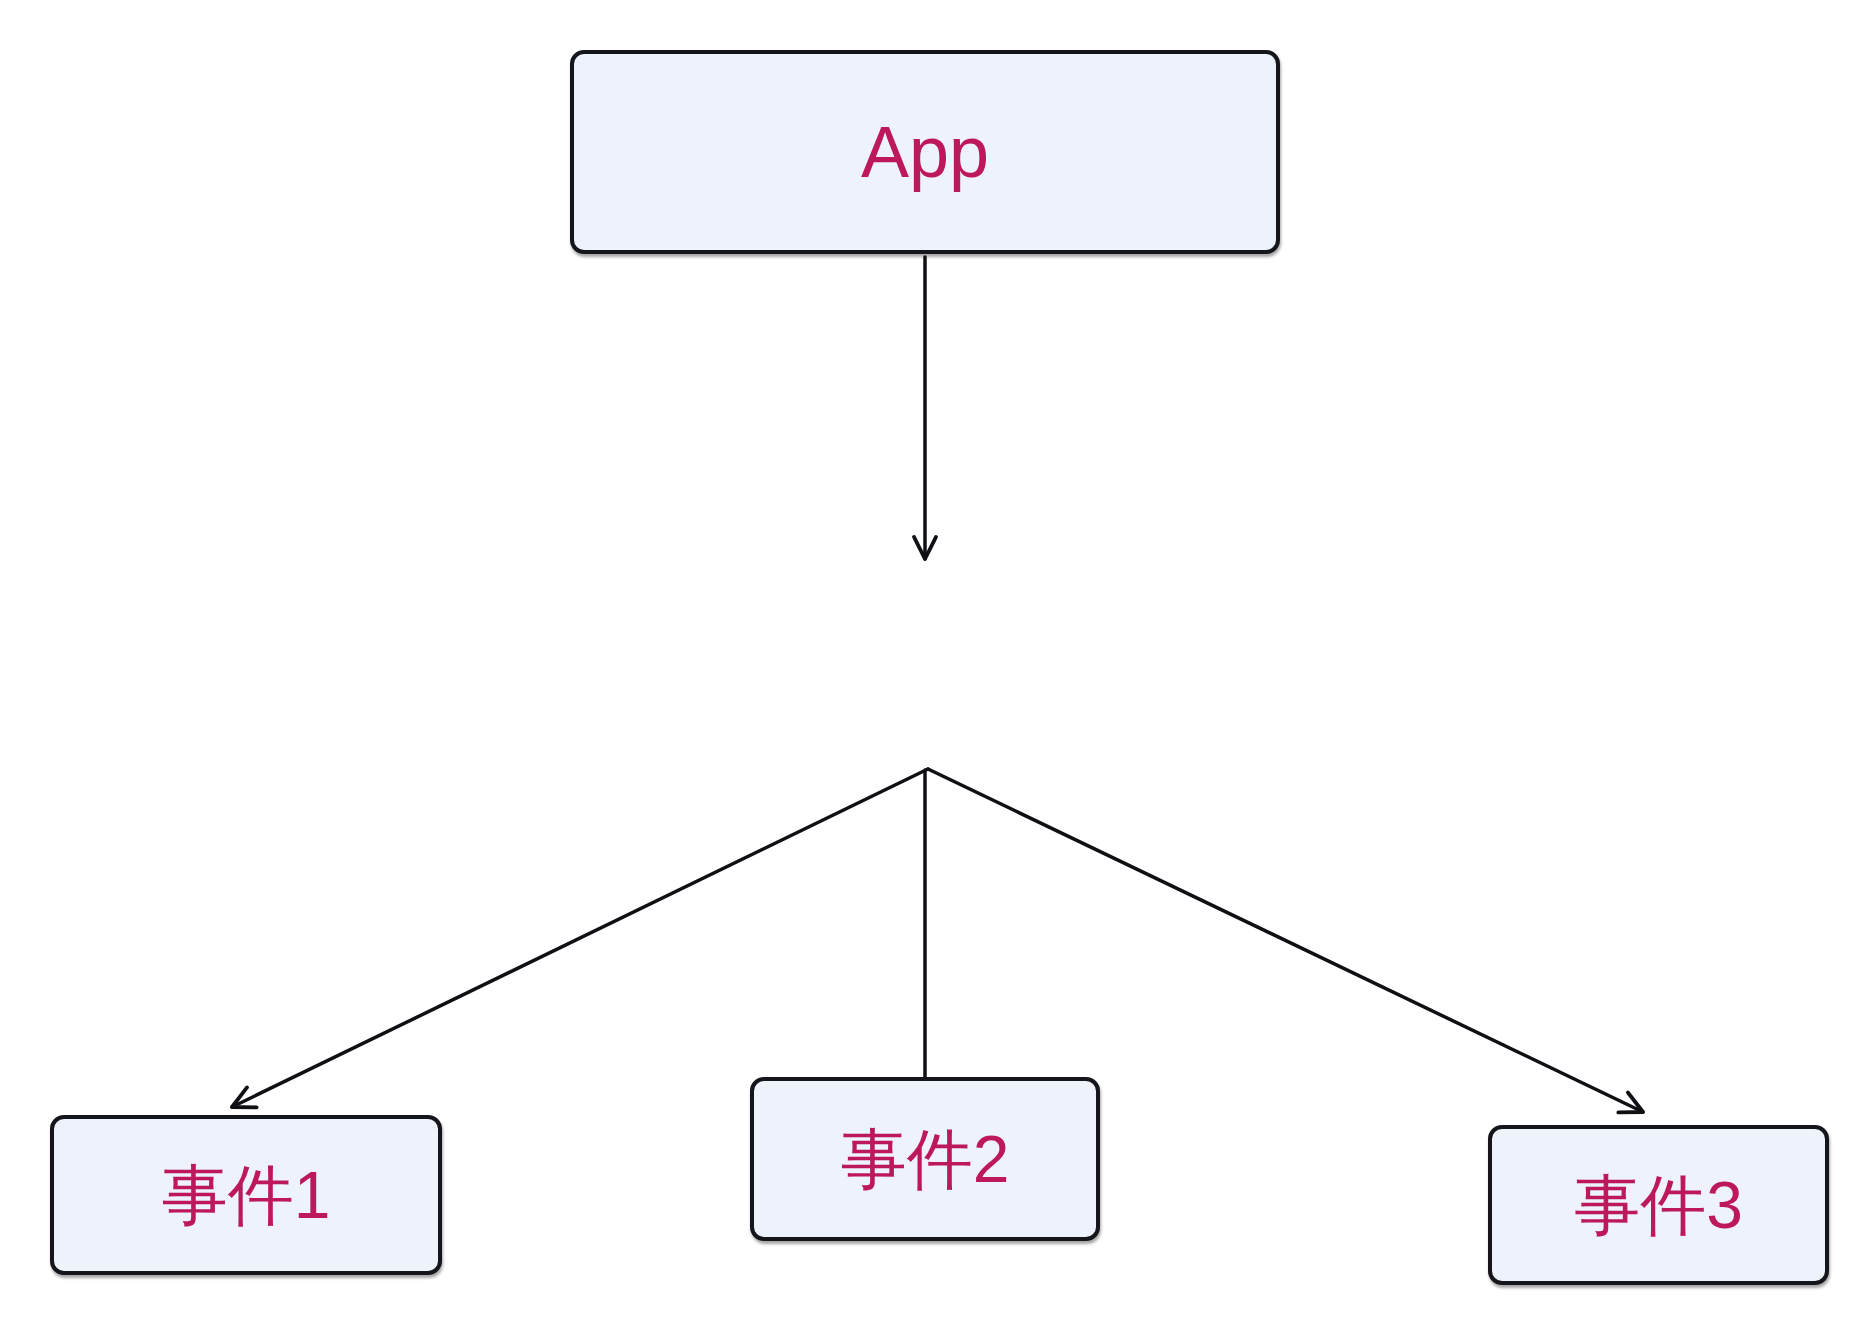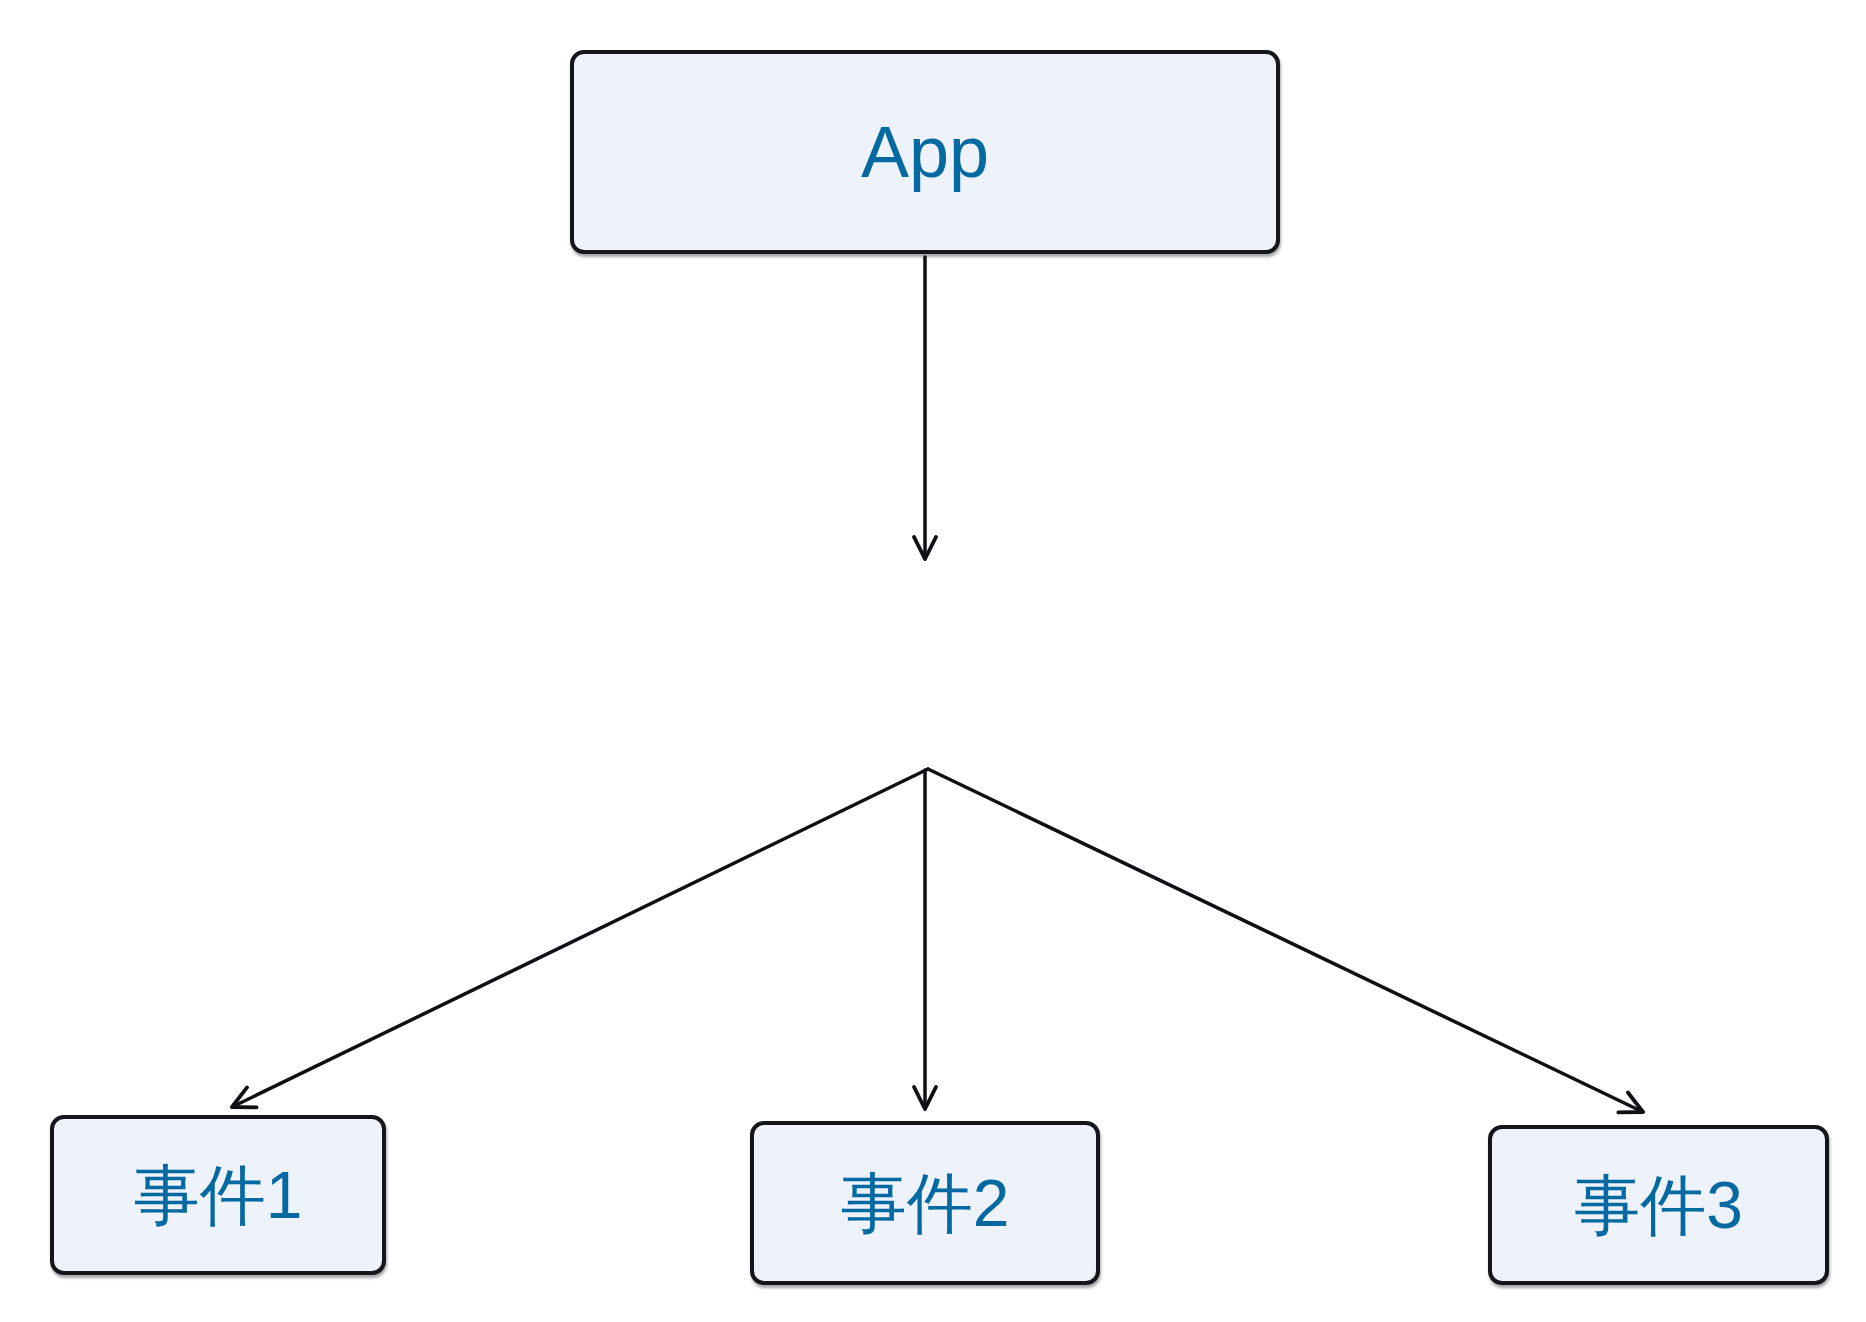--- a/index.html
+++ b/index.html
@@ -35,31 +35,31 @@
   .node {
     position: absolute;
     box-sizing: border-box;
     background: #eef2fb;
     border: 4px solid #15151c;
     border-radius: 14px;
     box-shadow: 1px 3px 3px rgba(0, 0, 0, 0.35);
     display: flex;
     align-items: center;
     justify-content: center;
-    color: #0369a1;
+    color: #be185d;
     text-align: center;
     white-space: nowrap;
   }
   .node-large { font-size: 72px; line-height: 1; }
   .node-small { font-size: 66px; line-height: 1; }
 
   #node-app        { left: 570px;  top: 50px;   width: 710px; height: 204px; }
   #node-dispatcher { left: 568px;  top: 565px;  width: 710px; height: 203px; }
-  #node-event1     { left: 50px;   top: 1115px; width: 336px; height: 160px; }
-  #node-event2     { left: 750px;  top: 1121px; width: 350px; height: 164px; }
+  #node-event1     { left: 50px;   top: 1115px; width: 392px; height: 160px; }
+  #node-event2     { left: 750px;  top: 1077px; width: 350px; height: 164px; }
   #node-event3     { left: 1488px; top: 1117px; width: 341px; height: 160px; margin-top: 8px; }
 </style>
 </head>
 <body>
 
 <div class="canvas">
 
   <svg class="edges" width="1866" height="1322" viewBox="0 0 1866 1322" aria-hidden="true">
     <defs>
       <marker id="arrowhead" viewBox="0 0 20 20" refX="18" refY="10" markerWidth="9" markerHeight="9" orient="auto-start-reverse">

